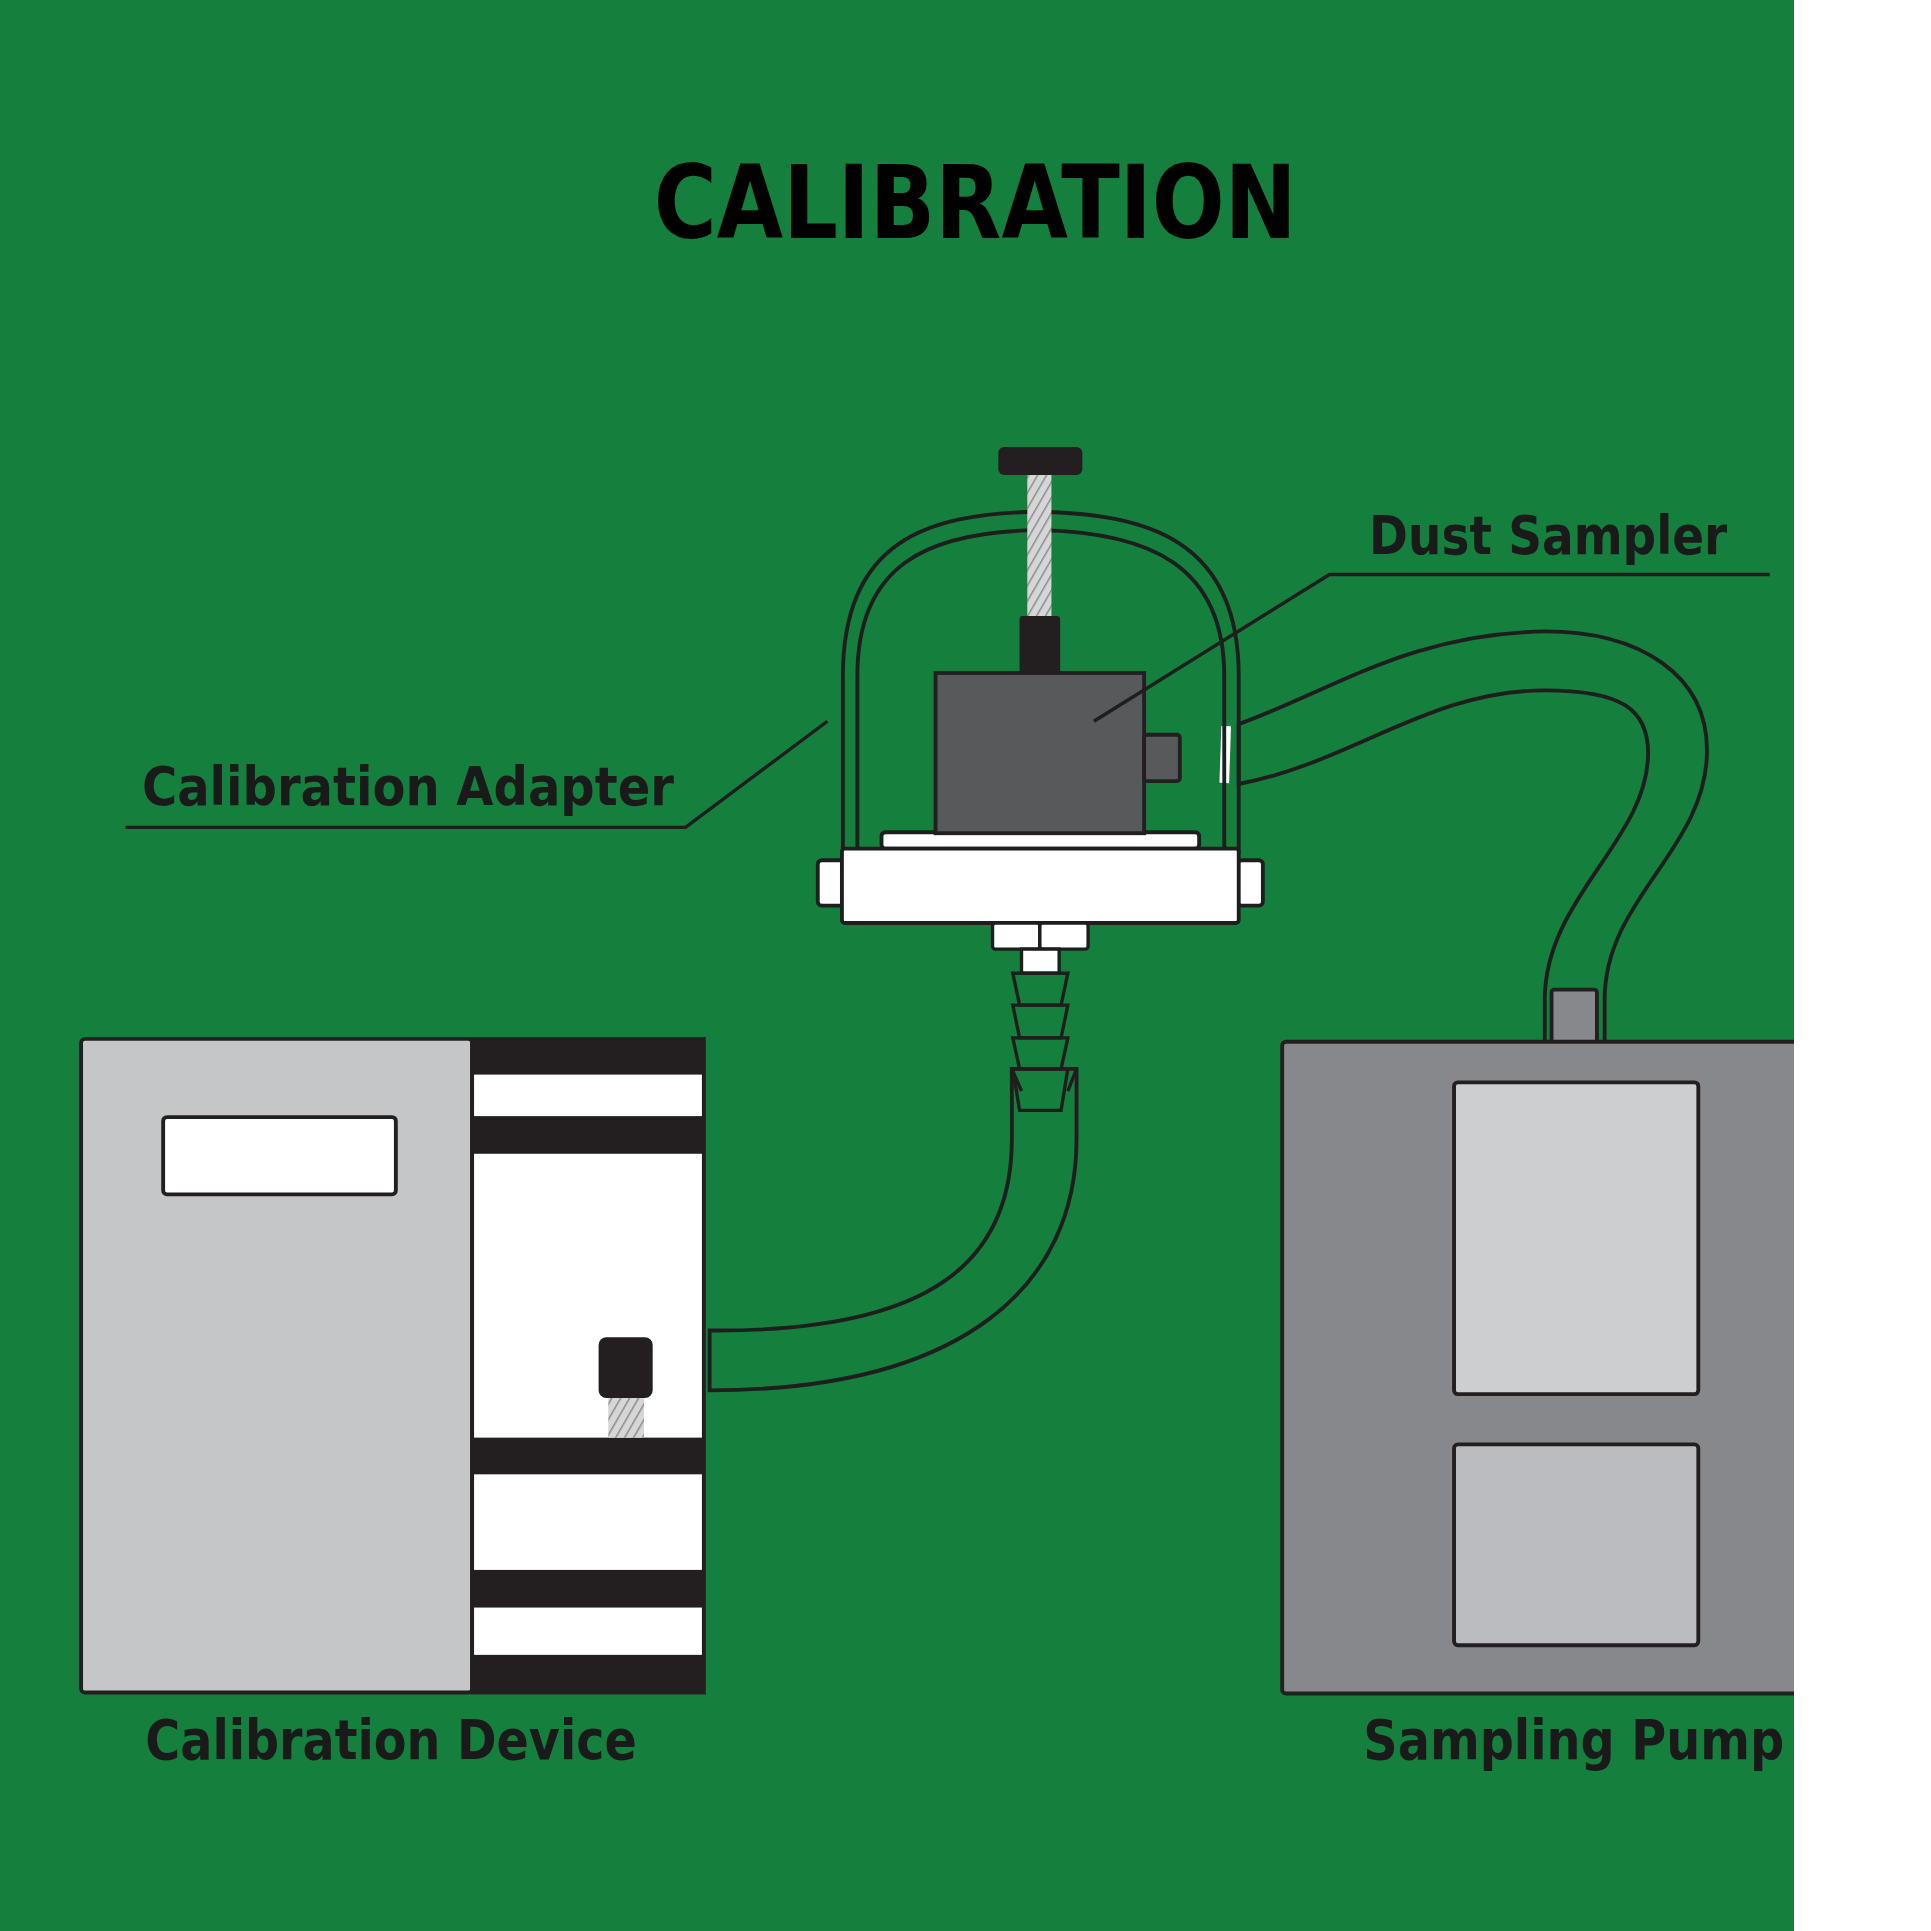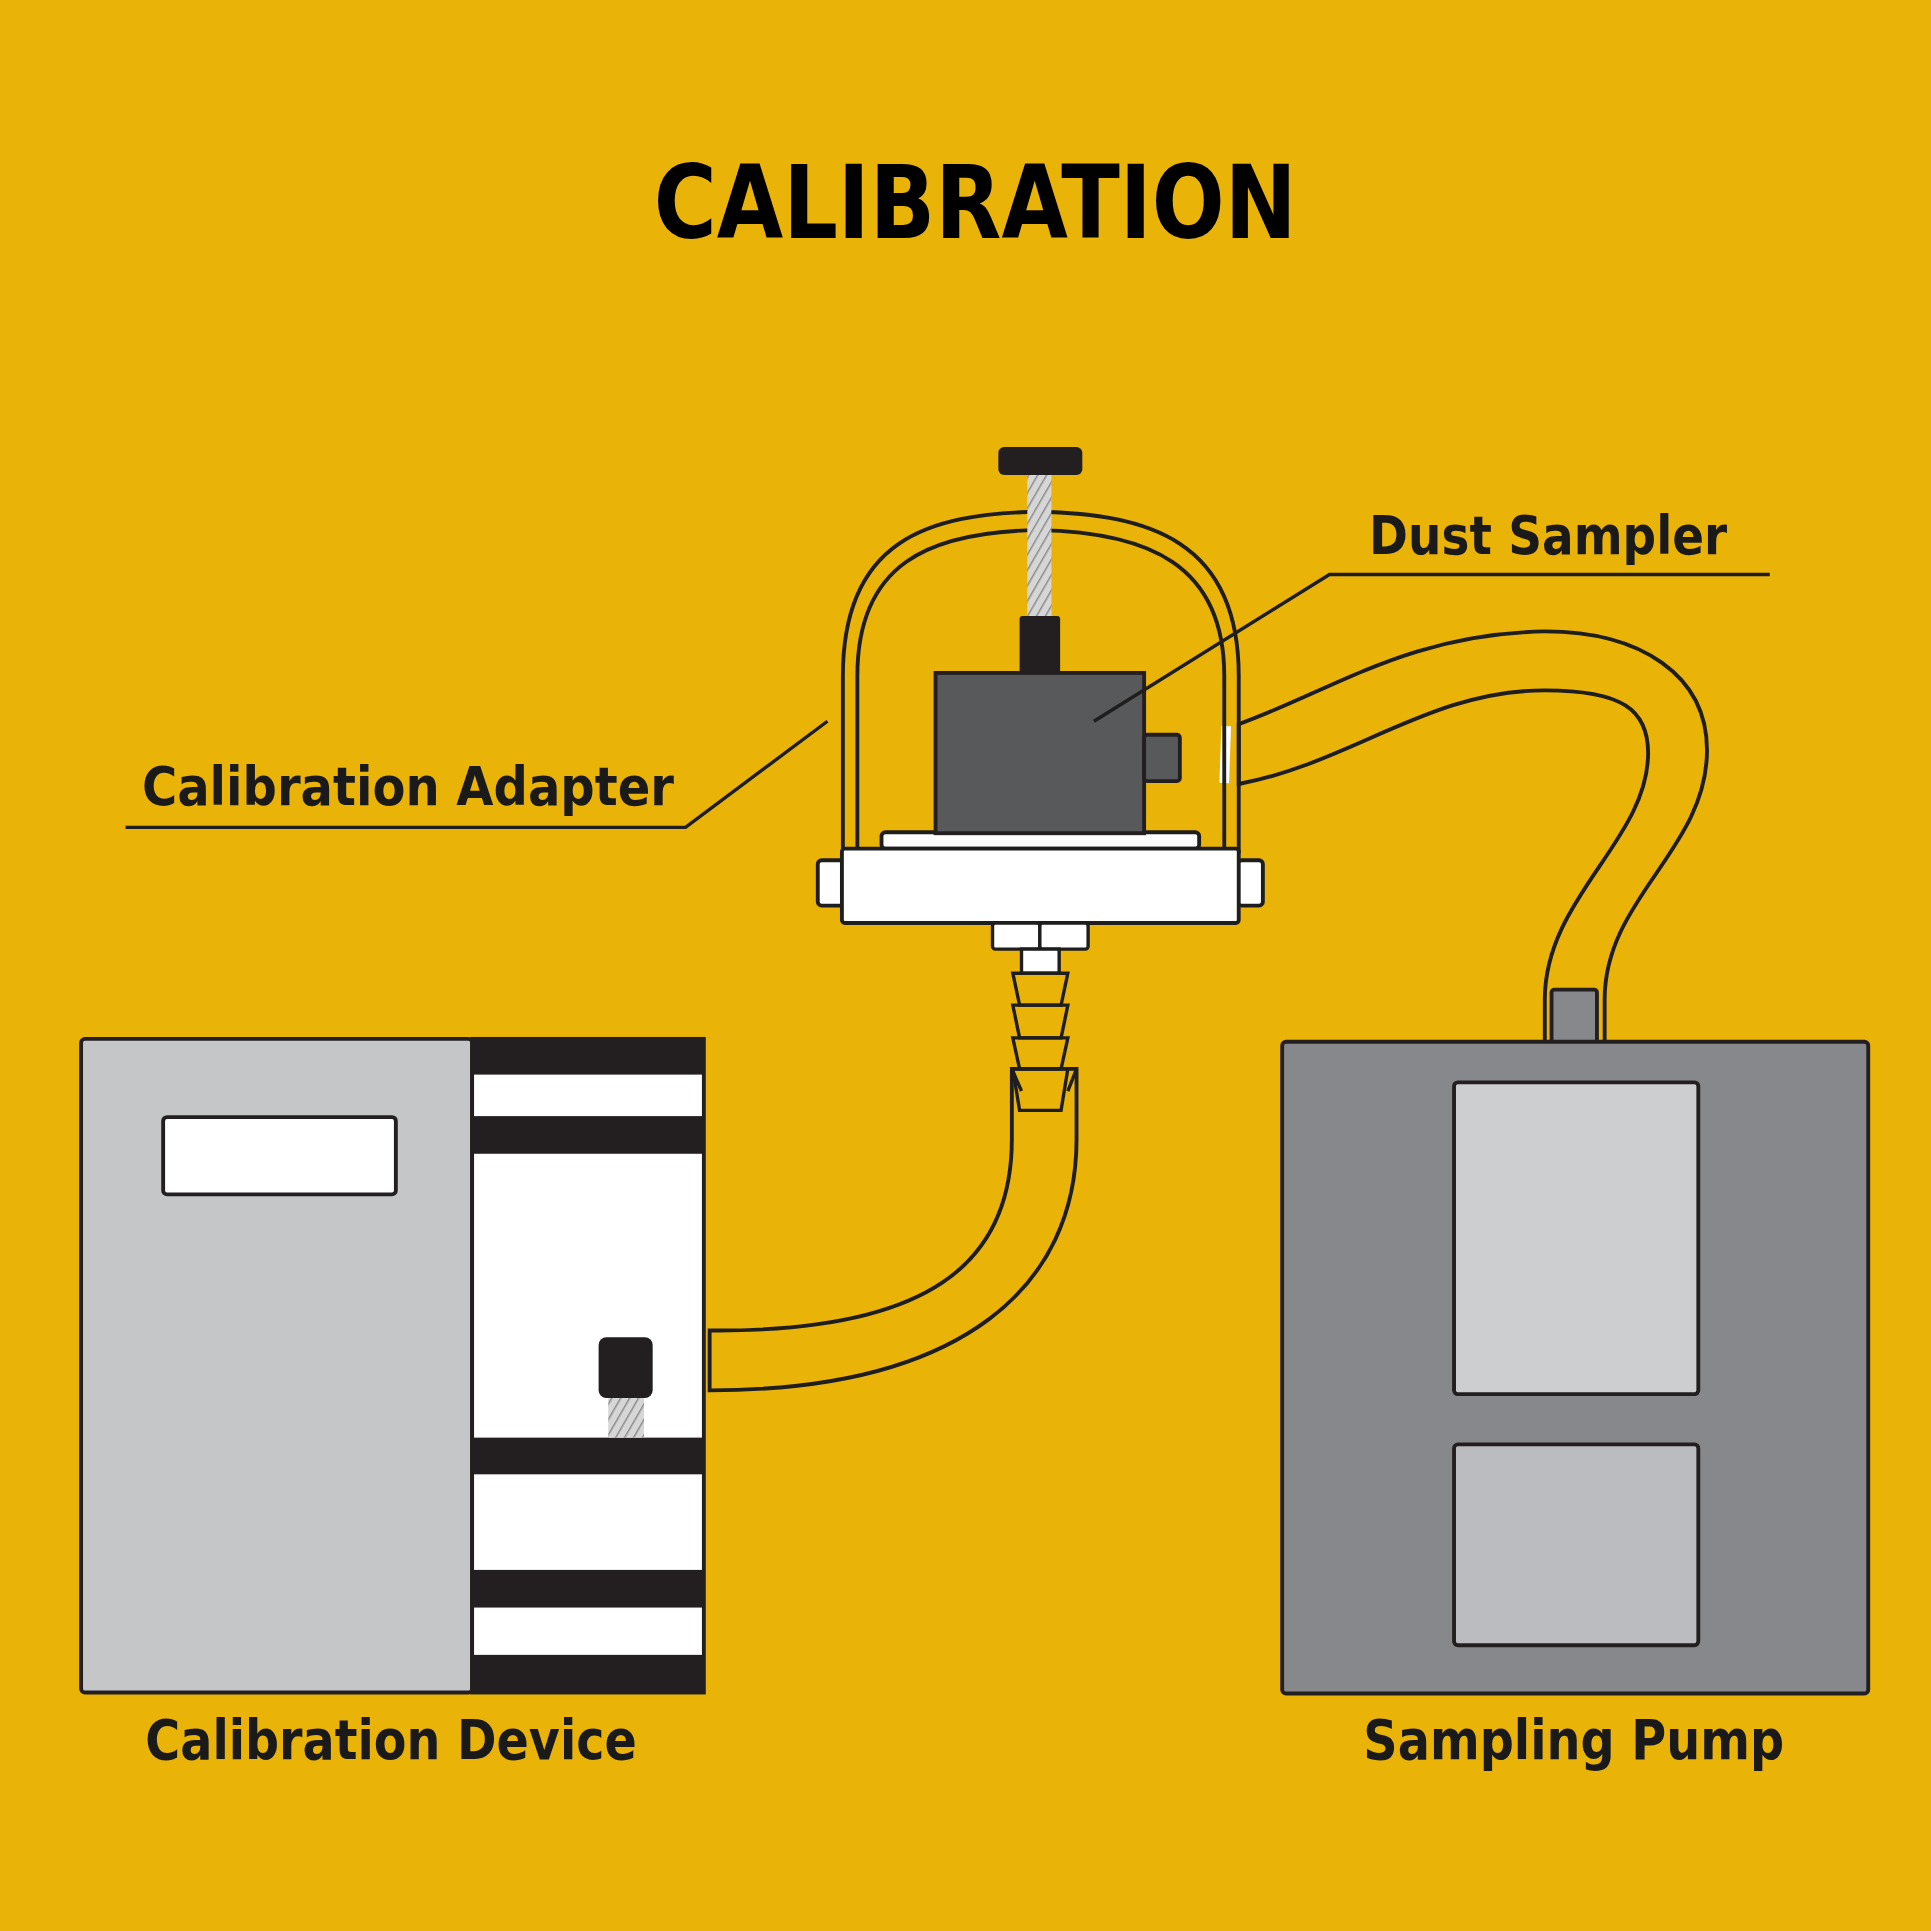--- a/index.html
+++ b/index.html
@@ -1,16 +1,16 @@
 <!DOCTYPE html>
 <html><head>
 <meta charset="utf-8">
 <style>
   html, body { margin: 0; padding: 0; background: #ffffff; }
-  #stage { position: relative; width: 1931px; height: 1931px; background: #eab308; overflow: hidden; }
+  #stage { position: relative; width: 1794px; height: 1931px; background: #15803d; overflow: hidden; }
   svg { position: absolute; left: 0; top: 0; width: 1931px; height: 1931px; }
   .lbl { font-family: "DejaVu Sans", "Liberation Sans", sans-serif; font-weight: bold; fill: #1a1a1a; }
   .title { font-family: "DejaVu Sans", "Liberation Sans", sans-serif; font-weight: bold; fill: #000000; }
   .stroke { stroke: #1e1e1e; stroke-width: 4; fill: none; }
   .thin { stroke: #1e1e1e; stroke-width: 3.5; fill: none; }
 </style>
 </head>
 <body>
 
 <div id="stage">

